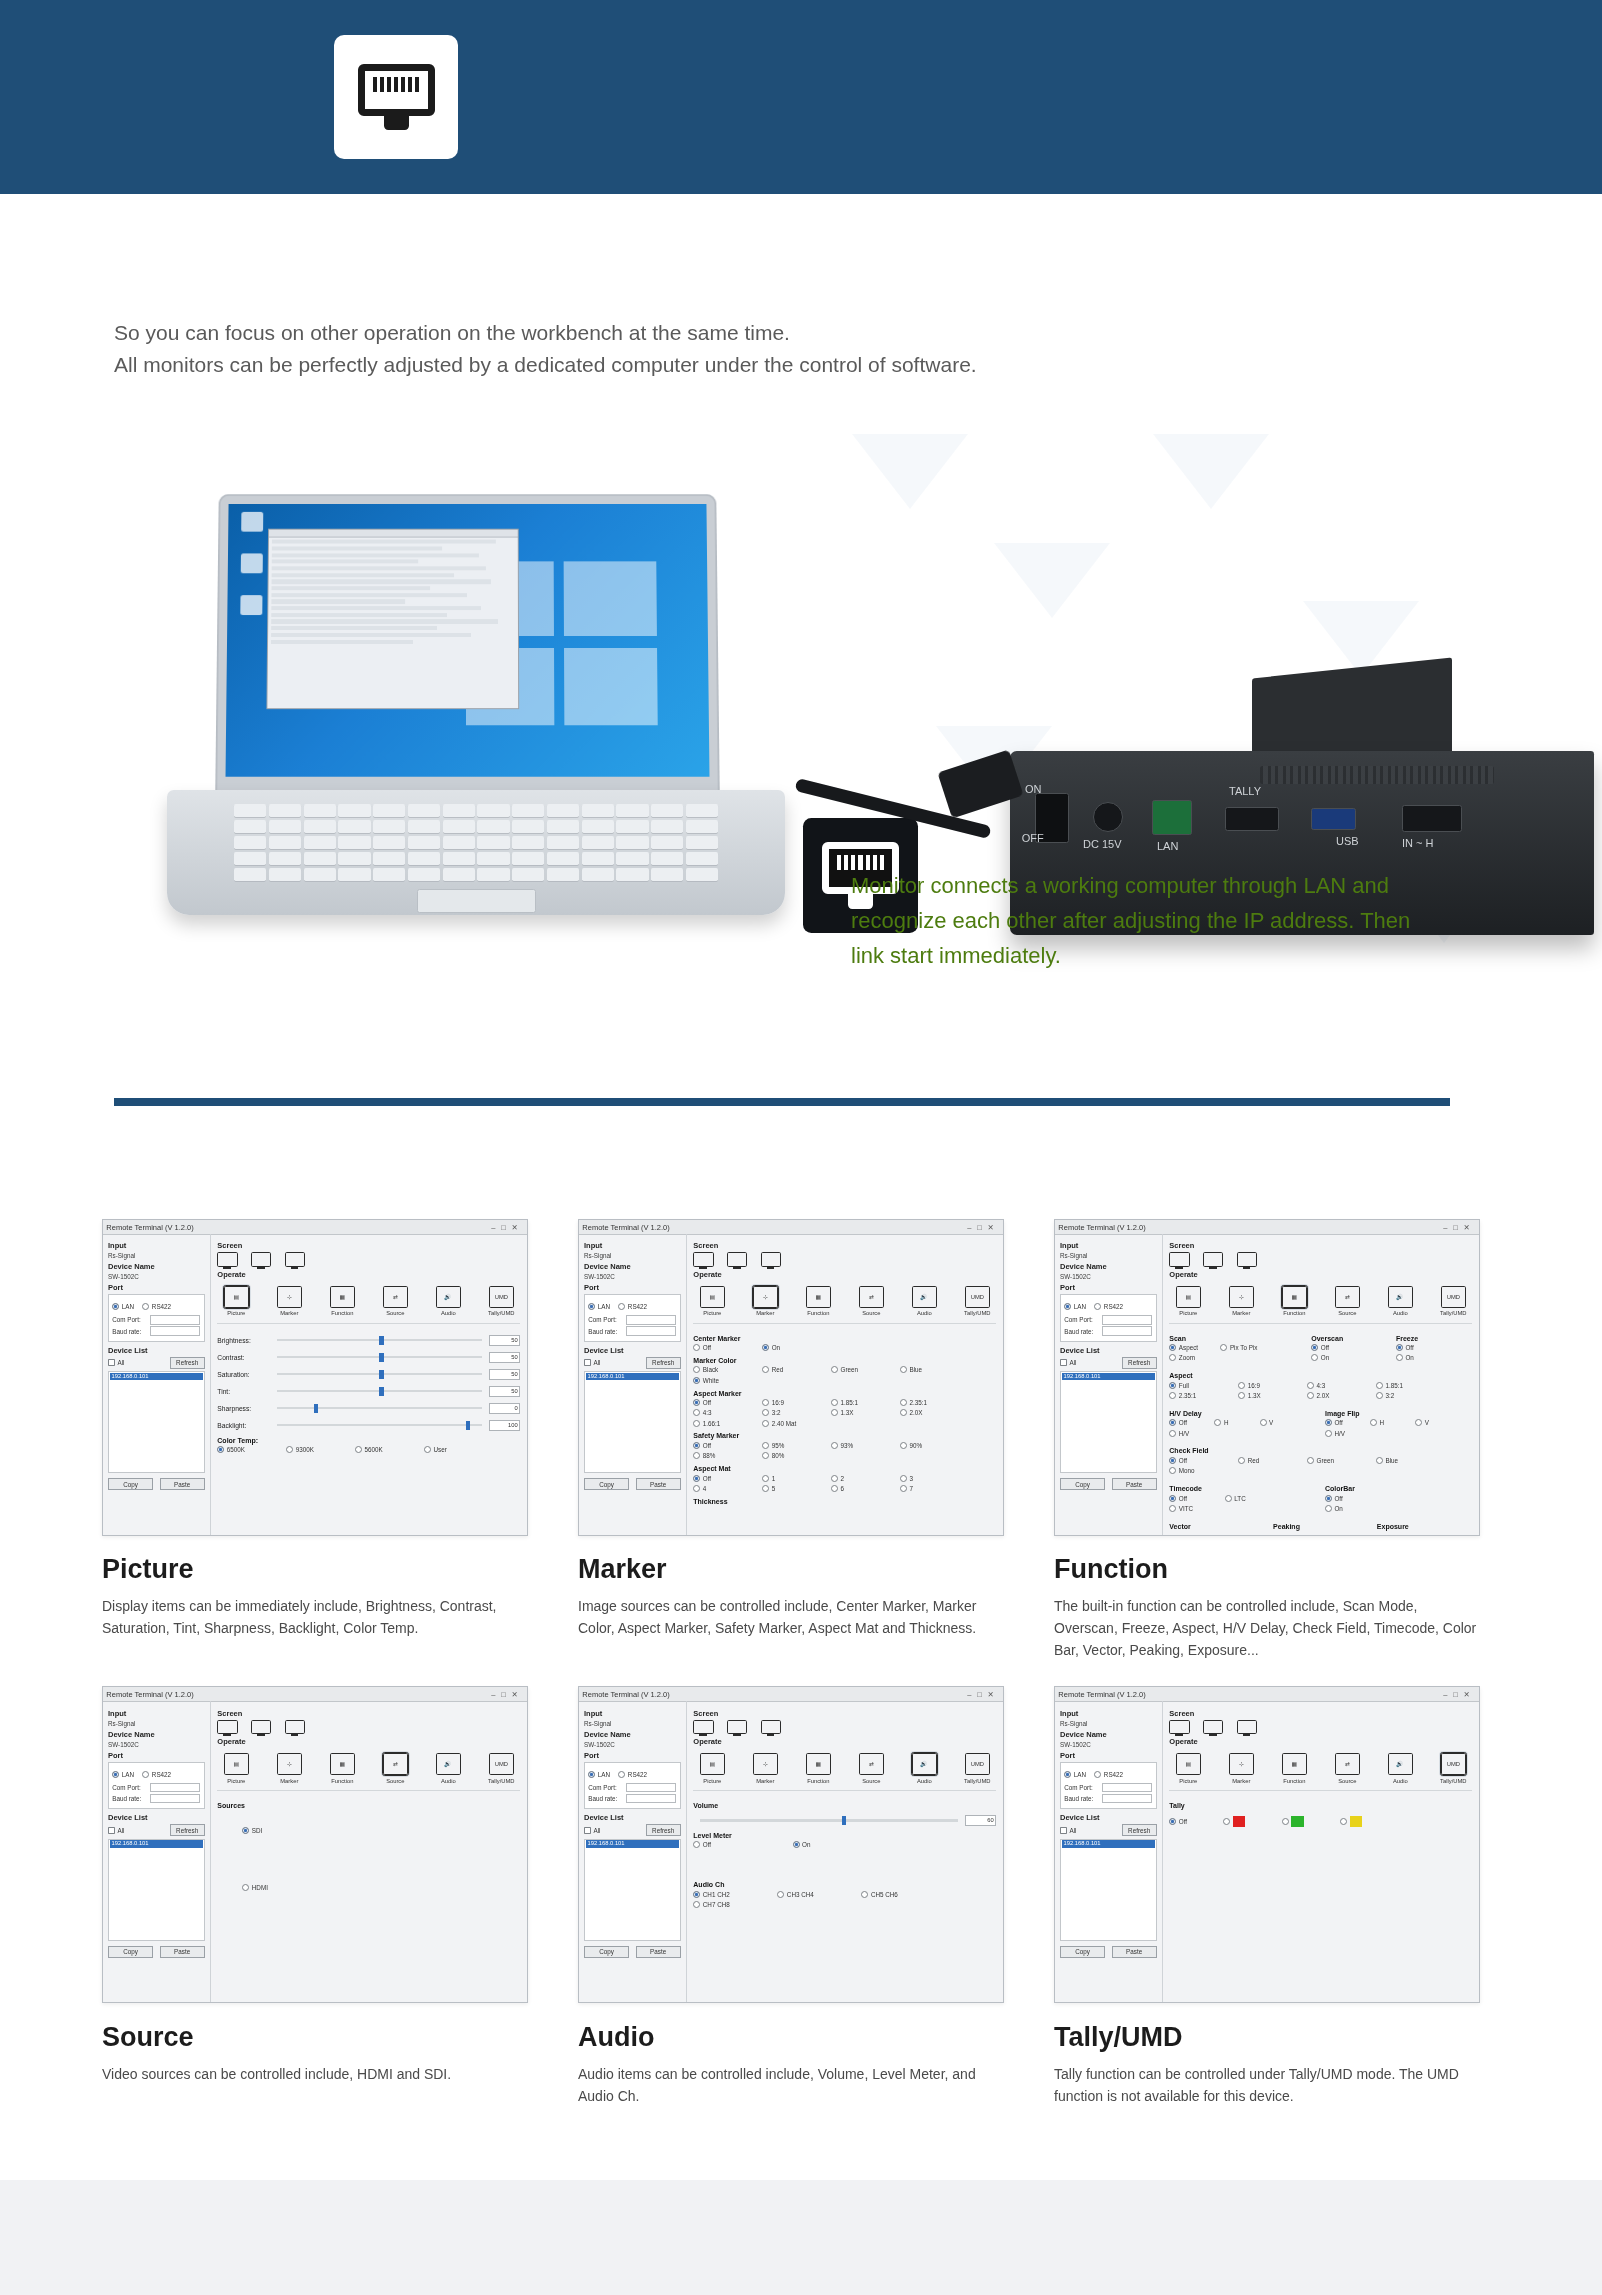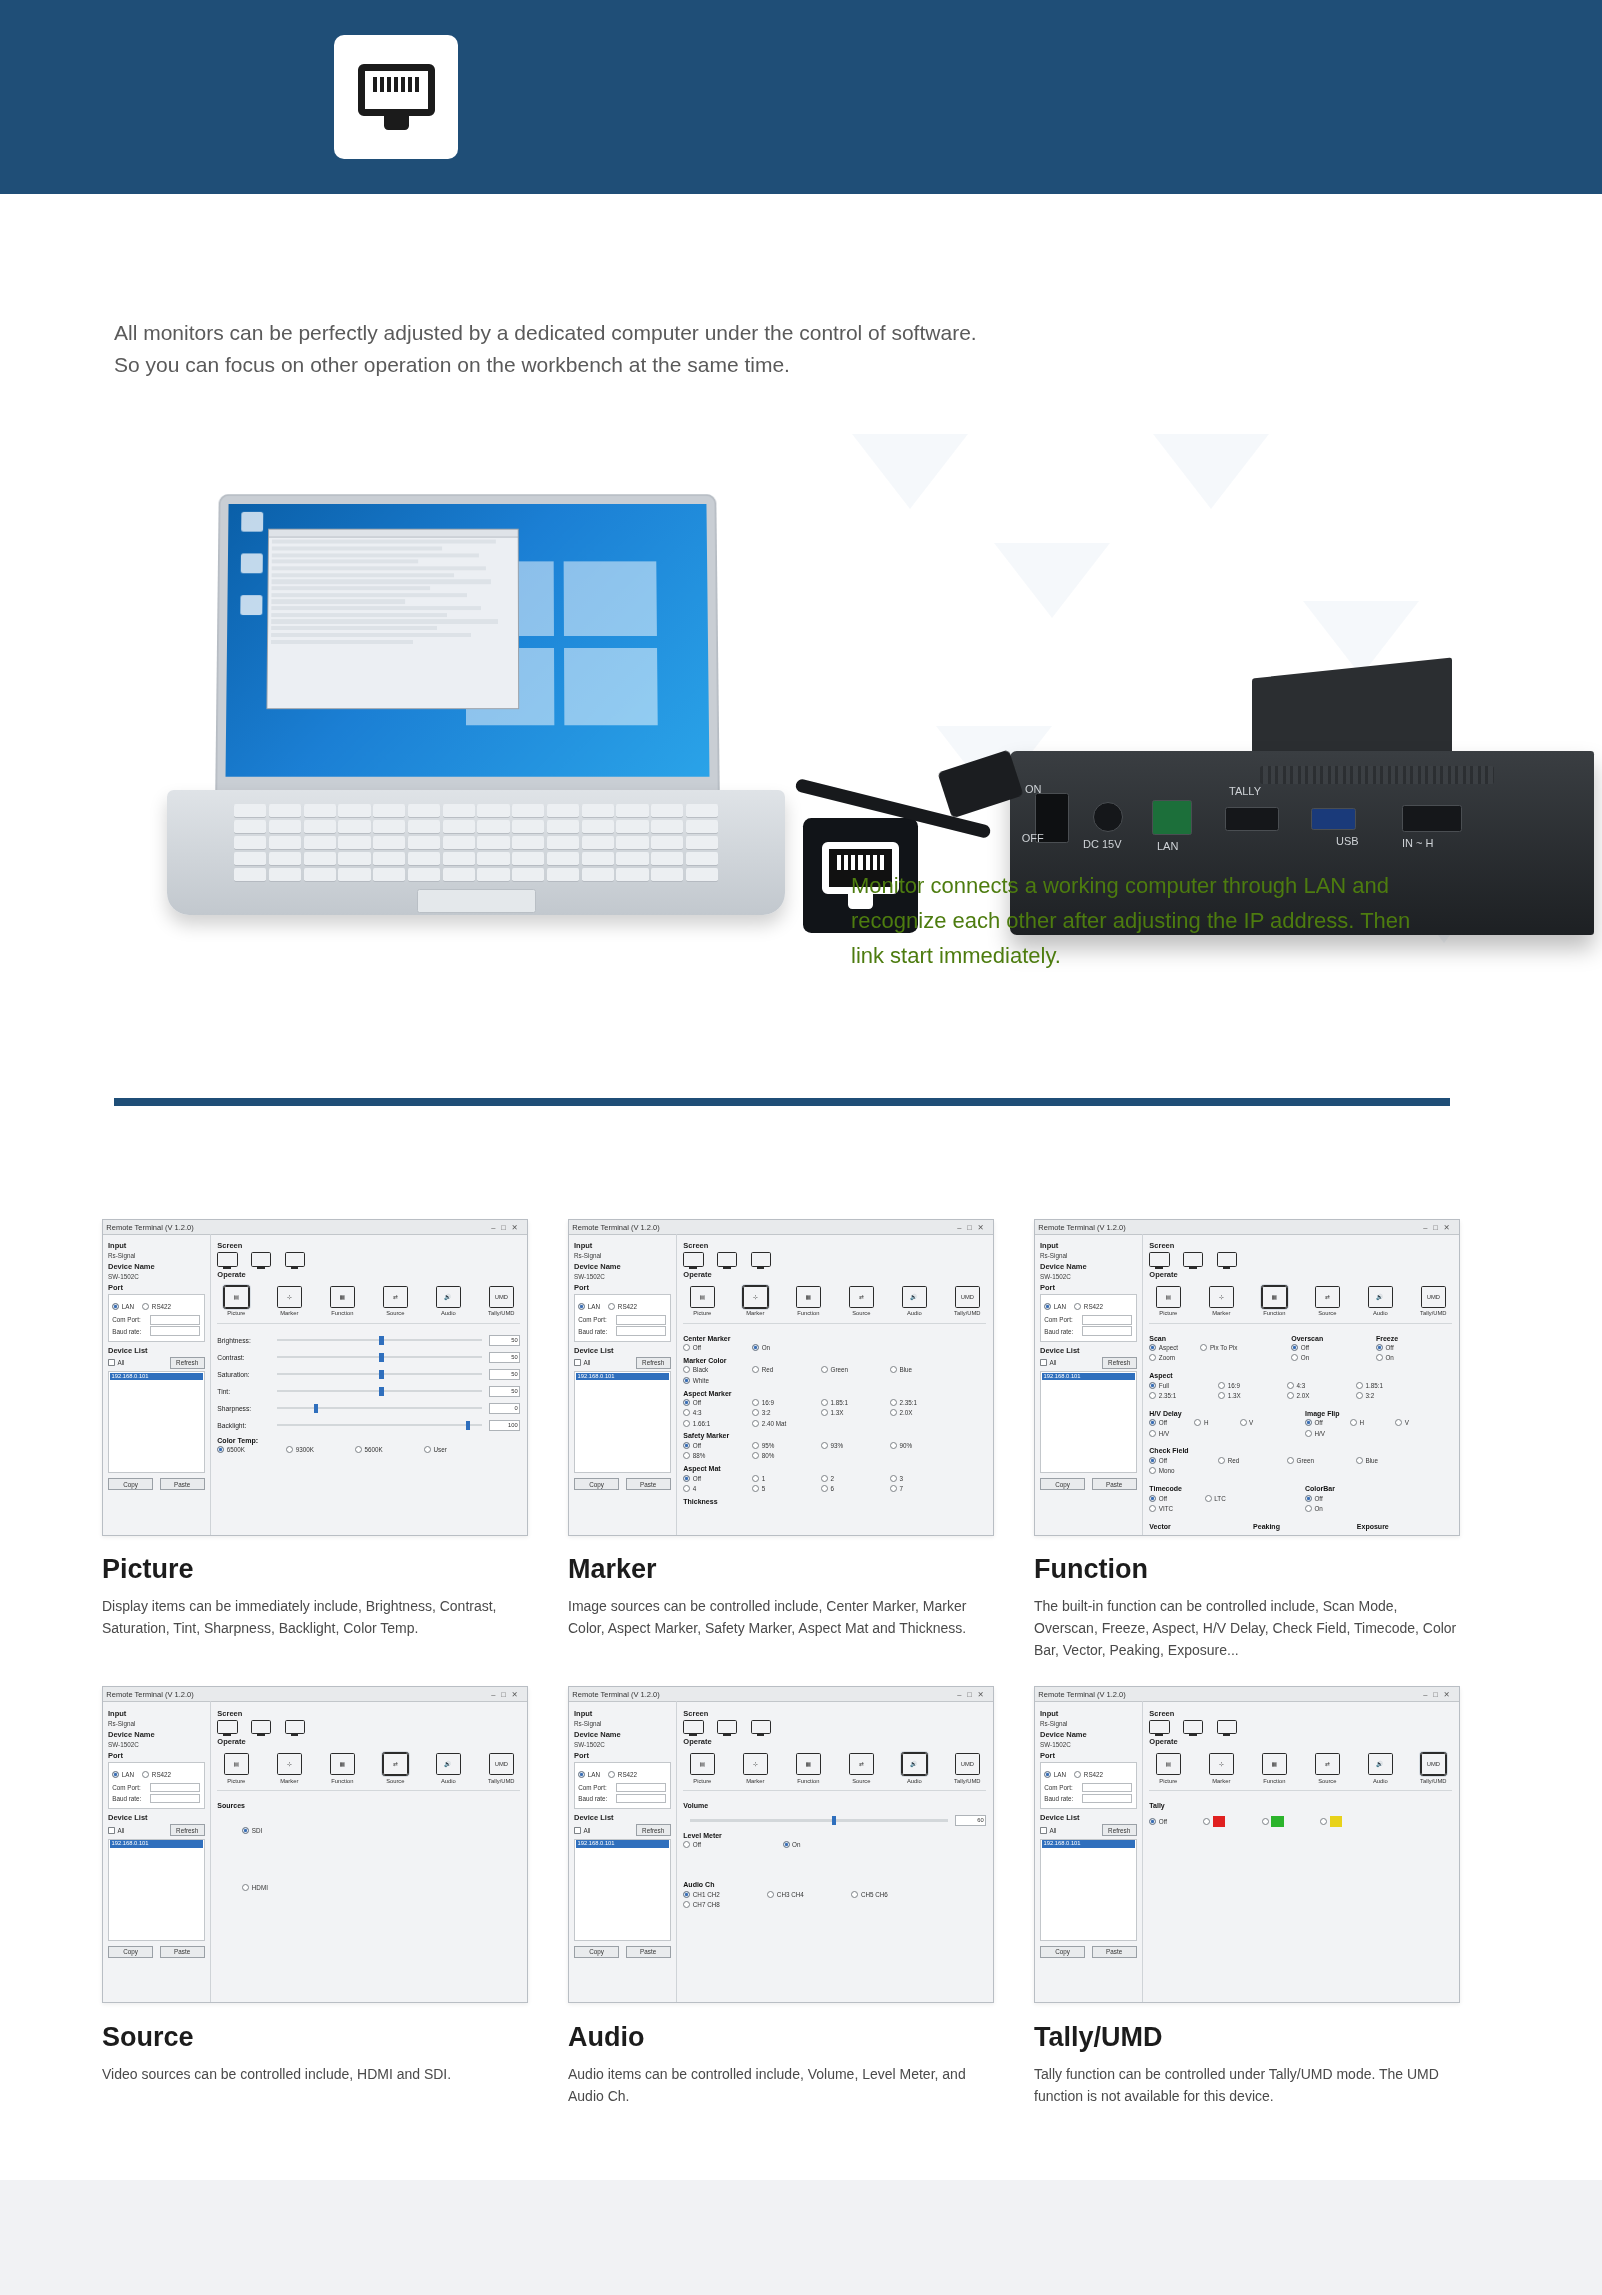--- a/index.html
+++ b/index.html
@@ -152,21 +152,21 @@
   }
 
   
   .divider{
     position:absolute;left:114px;top:1098px;width:1336px;height:7.5px;background:#1f4e77;
   }
 
   
   .grid{
     position:absolute;left:102px;top:1219px;width:1402px;
-    display:grid;grid-template-columns:repeat(3,451px);gap:25px 15px;
+    display:grid;grid-template-columns:repeat(3,451px);gap:25px 25px;
   }
   .cell{width:451px;}
   .shot{
     width:426px;height:317px;background:#f2f3f5;border:0.8px solid #b9bec4;
     box-sizing:border-box;position:relative;overflow:hidden;
     box-shadow:0 1.7px 4.2px rgba(0,0,0,.08);
   }
   .cell-title{
     margin-top:18.4px;font-size:27px;font-weight:bold;color:#1c1c1c;
   }
@@ -232,22 +232,22 @@
           <i></i>
           <i></i>
           <i></i>
         </div>
       <div class="tab"></div>
     </div>
   </div>
 </div>
 
 <div class="intro">
+  <div>So you can focus on other operation on the workbench at the same time.</div>
   <div>All monitors can be perfectly adjusted by a dedicated computer under the control of software.</div>
-  <div>So you can focus on other operation on the workbench at the same time.</div>
 </div>
 
 <div class="hero">
 
   <div class="bg-chevrons">
     <i style="left:50px;top:100px;"></i>
     <i style="left:192px;top:209px;"></i>
     <i style="left:351px;top:100px;"></i>
     <i style="left:501px;top:267px;"></i>
     <i style="left:134px;top:392px;"></i>

